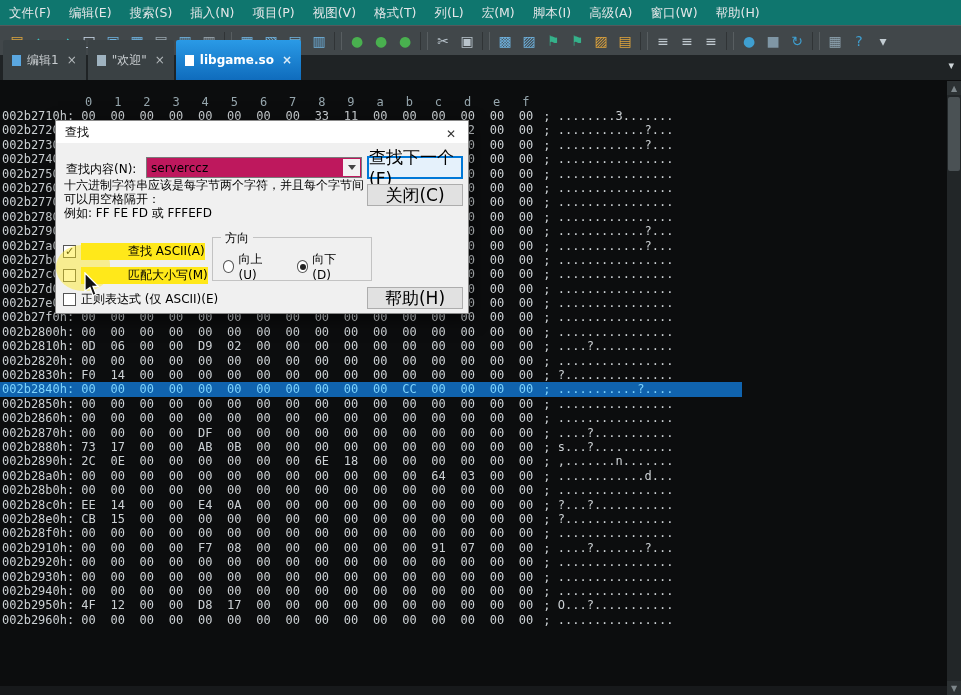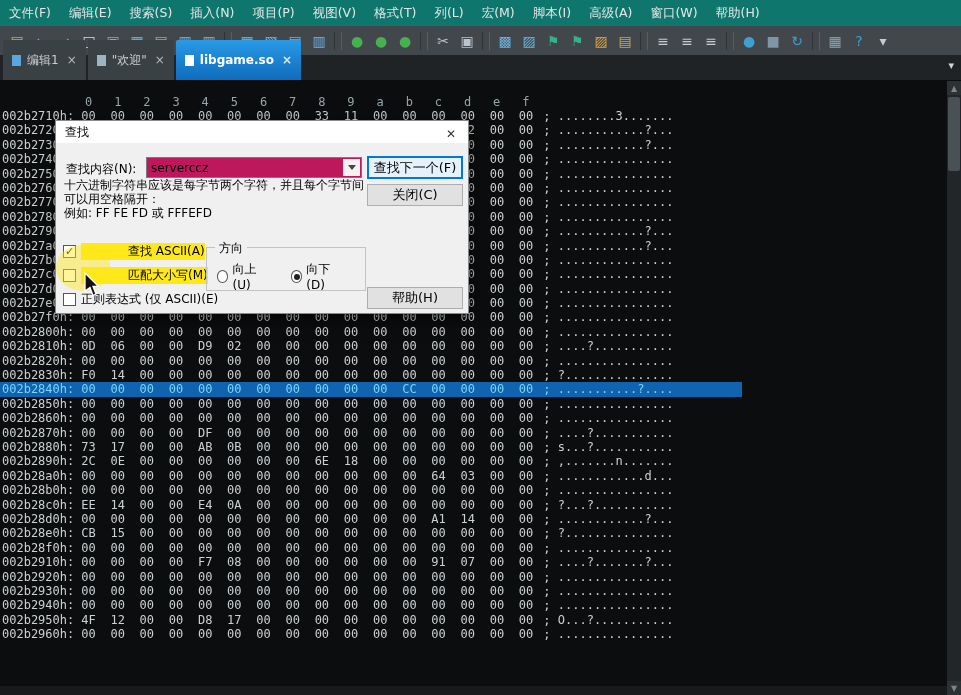--- a/index.html
+++ b/index.html
@@ -54,33 +54,33 @@
   .dlg-close{position:absolute;right:0;top:0;width:34px;height:26px;display:flex;align-items:center;
     justify-content:center;color:#333;font-size:12px;}
   .dlg-label{position:absolute;left:10px;top:40px;}
   .combo{position:absolute;left:90px;top:36px;width:216px;height:21px;background:#be185d;
     border:1px solid #7a7a7a;display:flex;align-items:center;padding-left:4px;box-sizing:border-box;}
   .combo-arrow-zone{position:absolute;right:1px;top:1px;width:17px;height:17px;display:flex;
     align-items:center;justify-content:center;background:#f2f2f2;}
   .tri-down{width:0;height:0;border-left:4px solid transparent;border-right:4px solid transparent;
     border-top:5px solid #444;}
   .btn{position:absolute;background:#e1e1e1;border:1px solid #adadad;display:flex;align-items:center;
-    justify-content:center;font-size:13px;box-sizing:border-box;}
+    justify-content:center;font-size:17px;box-sizing:border-box;}
   .btn.primary{border:2px solid #0078d7;background:#e5f1fb;}
   .btn-findnext{left:311px;top:35px;width:96px;height:23px;}
   .btn-close{left:311px;top:63px;width:96px;height:22px;}
   .btn-help{left:311px;top:166px;width:96px;height:22px;}
   .hint{position:absolute;left:8px;line-height:14px;}
   .hint.l1{top:57px;} .hint.l2{top:71px;} .hint.l3{top:85px;}
   .checkrow{position:absolute;left:7px;display:flex;align-items:center;gap:5px;height:14px;}
   .cb1{top:123px;} .cb2{top:147px;} .cb3{top:171px;}
   .cbox{width:13px;height:13px;background:#fff;border:1px solid #555;display:flex;align-items:center;
     justify-content:center;font-size:11px;line-height:13px;box-sizing:border-box;}
   .hl{background:#ffe81a;padding-left:47px;}
-  .groupbox{position:absolute;left:150px;top:116px;width:158px;height:42px;border:1px solid #c3c3c3;margin-top:10px;}
+  .groupbox{position:absolute;left:156px;top:116px;width:158px;height:42px;border:1px solid #c3c3c3;}
   .group-label{position:absolute;left:8px;top:-8px;background:#f0f0f0;padding:0 4px;}
   .radio-row{position:absolute;left:10px;top:13px;display:flex;align-items:flex-end;}
   .radio-opt{display:flex;align-items:center;margin-right:22px;}
   .radio{width:13px;height:13px;border:1px solid #555;border-radius:50%;background:#fff;
     position:relative;margin-right:4px;box-sizing:border-box;}
   .radio.on::after{content:"";position:absolute;left:2.5px;top:2.5px;width:6px;height:6px;
     border-radius:50%;background:#222;}
   
   .hl-blob{position:absolute;left:56px;top:245px;width:54px;height:46px;background:#ffe81a;
     opacity:.45;border-radius:48% 42% 46% 50%;z-index:20;pointer-events:none;}
@@ -190,21 +190,20 @@
     <div class="hexrow"><span class="addr">002b2830h:</span><span class="bytes">F0 14 00 00 00 00 00 00 00 00 00 00 00 00 00 00</span><span class="ascii">; ?...............</span></div>
     <div class="hexrow selected"><span class="addr">002b2840h:</span><span class="bytes">00 00 00 00 00 00 00 00 00 00 00 CC 00 00 00 00</span><span class="ascii">; ...........?....</span></div>
     <div class="hexrow"><span class="addr">002b2850h:</span><span class="bytes">00 00 00 00 00 00 00 00 00 00 00 00 00 00 00 00</span><span class="ascii">; ................</span></div>
     <div class="hexrow"><span class="addr">002b2860h:</span><span class="bytes">00 00 00 00 00 00 00 00 00 00 00 00 00 00 00 00</span><span class="ascii">; ................</span></div>
     <div class="hexrow"><span class="addr">002b2870h:</span><span class="bytes">00 00 00 00 DF 00 00 00 00 00 00 00 00 00 00 00</span><span class="ascii">; ....?...........</span></div>
     <div class="hexrow"><span class="addr">002b2880h:</span><span class="bytes">73 17 00 00 AB 0B 00 00 00 00 00 00 00 00 00 00</span><span class="ascii">; s...?...........</span></div>
     <div class="hexrow"><span class="addr">002b2890h:</span><span class="bytes">2C 0E 00 00 00 00 00 00 6E 18 00 00 00 00 00 00</span><span class="ascii">; ,.......n.......</span></div>
     <div class="hexrow"><span class="addr">002b28a0h:</span><span class="bytes">00 00 00 00 00 00 00 00 00 00 00 00 64 03 00 00</span><span class="ascii">; ............d...</span></div>
     <div class="hexrow"><span class="addr">002b28b0h:</span><span class="bytes">00 00 00 00 00 00 00 00 00 00 00 00 00 00 00 00</span><span class="ascii">; ................</span></div>
     <div class="hexrow"><span class="addr">002b28c0h:</span><span class="bytes">EE 14 00 00 E4 0A 00 00 00 00 00 00 00 00 00 00</span><span class="ascii">; ?...?...........</span></div>
-    <div class="hexrow"><span class="addr">002b28d0h:</span><span class="bytes">00 00 00 00 00 00 00 00 00 00 00 00 A1 14 00 00</span><span class="ascii">; ............?...</span></div>
     <div class="hexrow"><span class="addr">002b28e0h:</span><span class="bytes">CB 15 00 00 00 00 00 00 00 00 00 00 00 00 00 00</span><span class="ascii">; ?...............</span></div>
     <div class="hexrow"><span class="addr">002b28f0h:</span><span class="bytes">00 00 00 00 00 00 00 00 00 00 00 00 00 00 00 00</span><span class="ascii">; ................</span></div>
     <div class="hexrow"><span class="addr">002b2910h:</span><span class="bytes">00 00 00 00 F7 08 00 00 00 00 00 00 91 07 00 00</span><span class="ascii">; ....?.......?...</span></div>
     <div class="hexrow"><span class="addr">002b2920h:</span><span class="bytes">00 00 00 00 00 00 00 00 00 00 00 00 00 00 00 00</span><span class="ascii">; ................</span></div>
     <div class="hexrow"><span class="addr">002b2930h:</span><span class="bytes">00 00 00 00 00 00 00 00 00 00 00 00 00 00 00 00</span><span class="ascii">; ................</span></div>
     <div class="hexrow"><span class="addr">002b2940h:</span><span class="bytes">00 00 00 00 00 00 00 00 00 00 00 00 00 00 00 00</span><span class="ascii">; ................</span></div>
     <div class="hexrow"><span class="addr">002b2950h:</span><span class="bytes">4F 12 00 00 D8 17 00 00 00 00 00 00 00 00 00 00</span><span class="ascii">; O...?...........</span></div>
     <div class="hexrow"><span class="addr">002b2960h:</span><span class="bytes">00 00 00 00 00 00 00 00 00 00 00 00 00 00 00 00</span><span class="ascii">; ................</span></div>
 </div>
 

